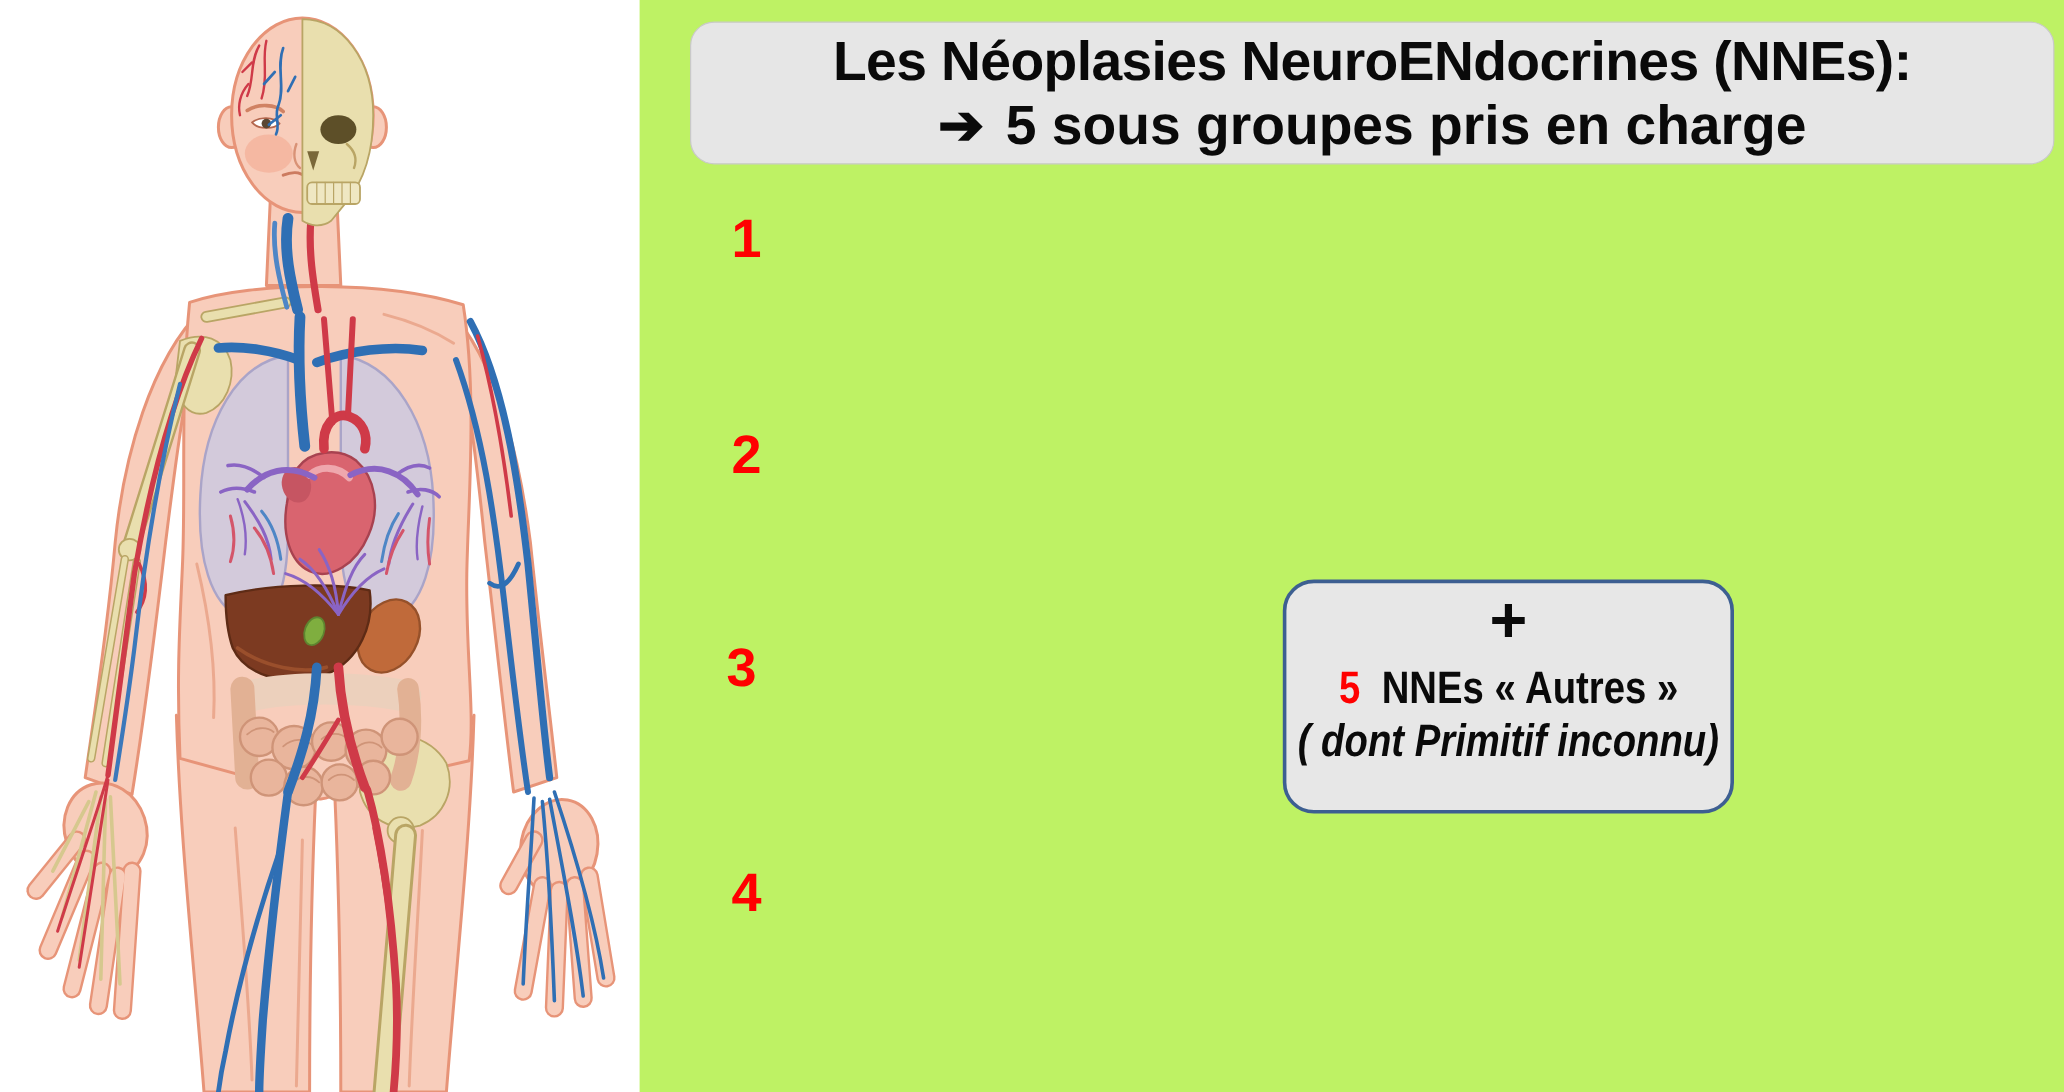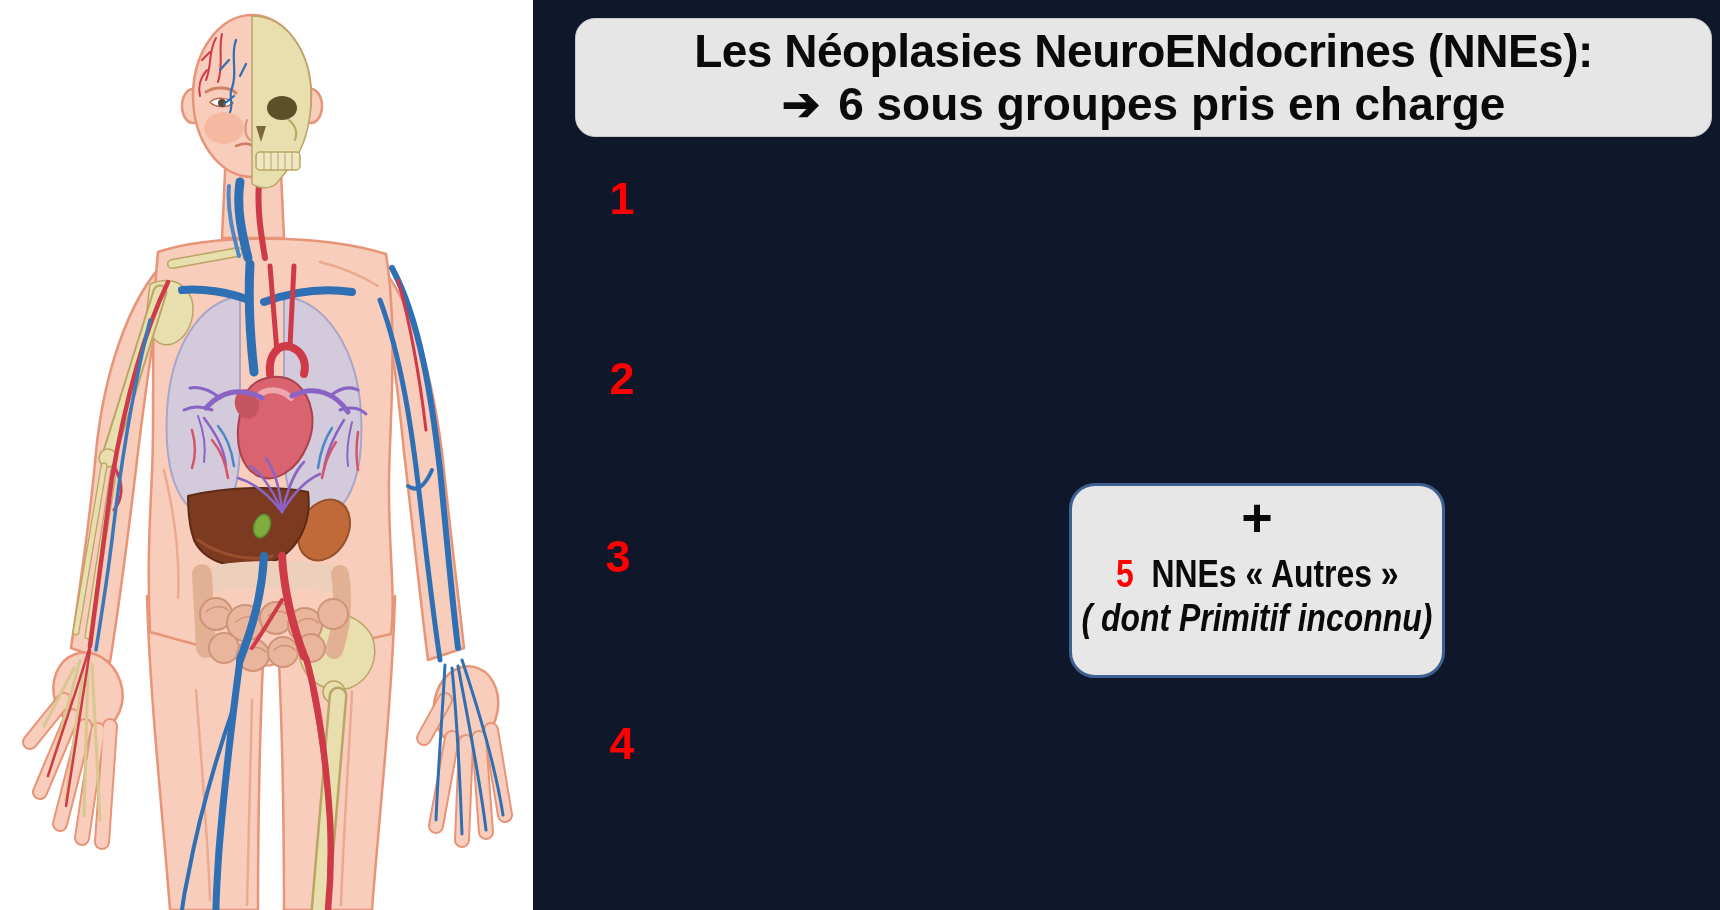--- a/index.html
+++ b/index.html
@@ -1,16 +1,16 @@
 <!DOCTYPE html>
 <html><head>
 <meta charset="utf-8">
 <style>
   html,body{margin:0;padding:0;background:#000;}
-  .slide{position:relative;width:1720px;height:910px;background:#0f172a;overflow:hidden;font-family:"Liberation Sans",sans-serif;}
+  .slide{position:relative;width:1720px;height:910px;background:#bef264;overflow:hidden;font-family:"Liberation Sans",sans-serif;}
   .panel-left{position:absolute;left:0;top:0;width:533px;height:910px;background:#fff;}
   .title-box{position:absolute;left:575px;top:18px;width:1137px;height:119px;background:#e6e6e6;border:1px solid #c9c9c9;border-radius:20px;box-sizing:border-box;display:flex;flex-direction:column;justify-content:center;align-items:center;color:#0a0a0a;font-weight:bold;font-size:46px;line-height:53px;text-align:center;letter-spacing:-0.5px;}
   .title-line2{display:flex;align-items:center;gap:18px;letter-spacing:0;}
   .num{position:absolute;width:44px;text-align:center;color:#ff0000;font-weight:bold;font-size:45px;line-height:1;}
   .plus-box{position:absolute;left:1069px;top:483px;width:376px;height:195px;background:#e7e7e7;border:3px solid #3d5f91;border-radius:26px;box-sizing:border-box;display:flex;flex-direction:column;align-items:center;color:#0a0a0a;font-weight:bold;}
   .plus-sign{font-size:54px;line-height:40px;margin-top:11px;}
   .others-line{font-size:38px;line-height:44px;margin-top:15px;white-space:nowrap;transform:scaleX(0.84);}
   .others-note{font-size:38px;line-height:44px;font-style:italic;white-space:nowrap;transform:scaleX(0.84);}
   .red{color:#ff0000;}
 </style>
@@ -232,21 +232,21 @@
         </g>
         <path d="M289,120 C296,126 298,132 295,140" stroke="#b9a565" stroke-width="2" fill="none"></path>
       </g>
     </svg>
   </div>
 
   <div class="title-box">
     <div>Les Néoplasies NeuroENdocrines (NNEs):</div>
     <div class="title-line2">
       <span>➔</span>
-      <span>6 sous groupes pris en charge</span>
+      <span>5 sous groupes pris en charge</span>
     </div>
   </div>
 
   <div class="num" style="left:600px;top:176px;">1</div>
   <div class="num" style="left:600px;top:356px;">2</div>
   <div class="num" style="left:596px;top:534px;">3</div>
   <div class="num" style="left:600px;top:721px;">4</div>
 
   <div class="plus-box">
     <div class="plus-sign">+</div>

